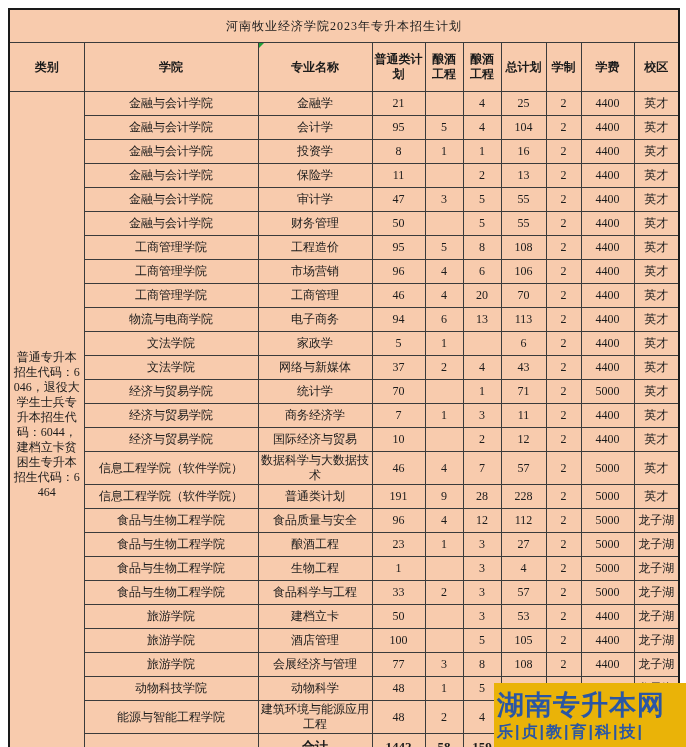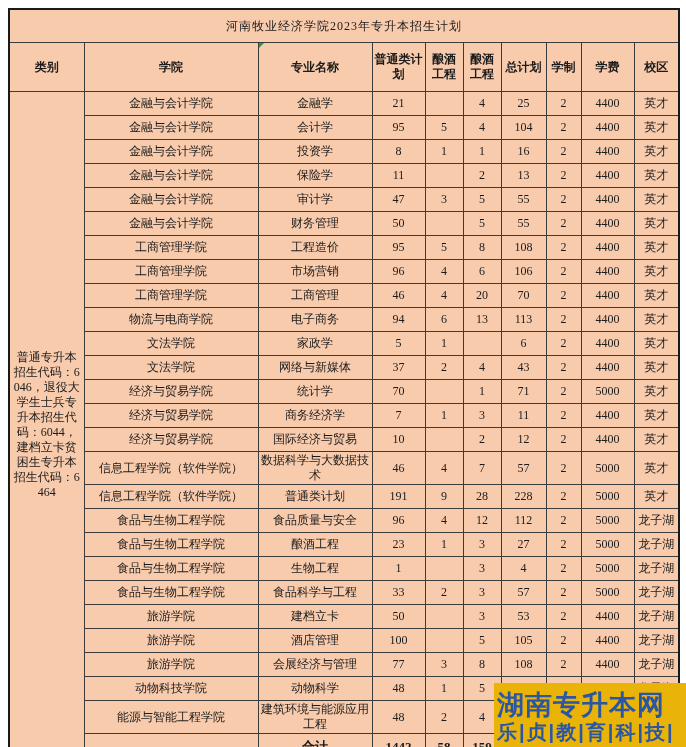--- a/index.html
+++ b/index.html
@@ -43,21 +43,21 @@
     background:#eab308; box-sizing:border-box; padding:2px 0 0 3px;
     display:flex; flex-direction:column; justify-content:center;
   }
   .wm-line1 {
     font-family:"Liberation Sans","DejaVu Sans",sans-serif;
     font-weight:bold; font-size:27px; line-height:32px;
     color:var(--wm-blue,#2A56A4); letter-spacing:1px; white-space:nowrap;
   }
   .wm-line2 {
     font-family:"Liberation Sans","DejaVu Sans",sans-serif;
-    font-size:20px; line-height:22px; font-weight:bold;
+    font-size:16px; line-height:22px; font-weight:bold;
     color:var(--wm-blue,#2A56A4); letter-spacing:2px; white-space:nowrap;
   }
 </style>
 </head>
 <body>
 
 <div class="sheet">
   <table class="enroll">
     <colgroup>
       <col style="width:75px">

